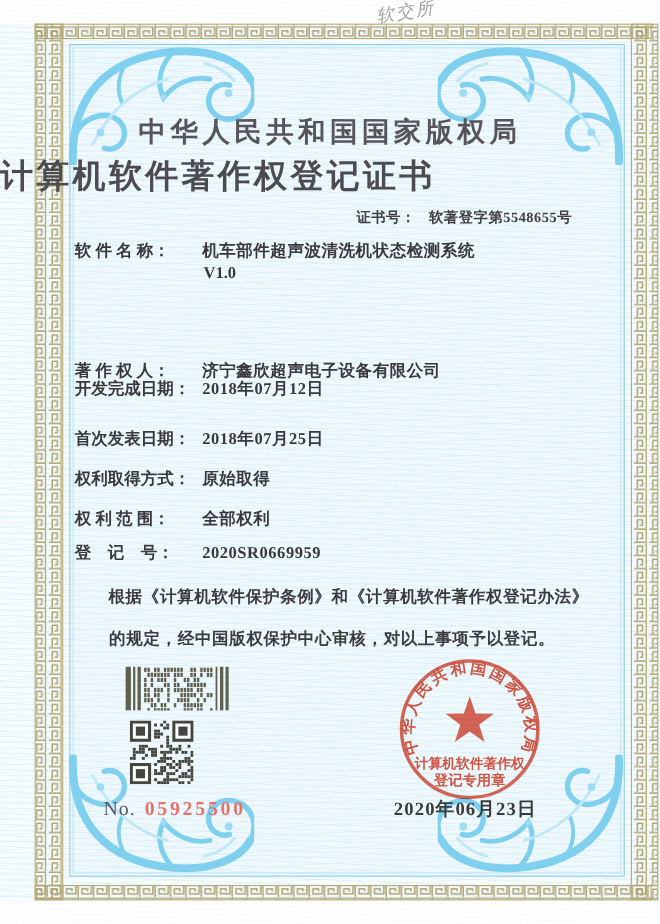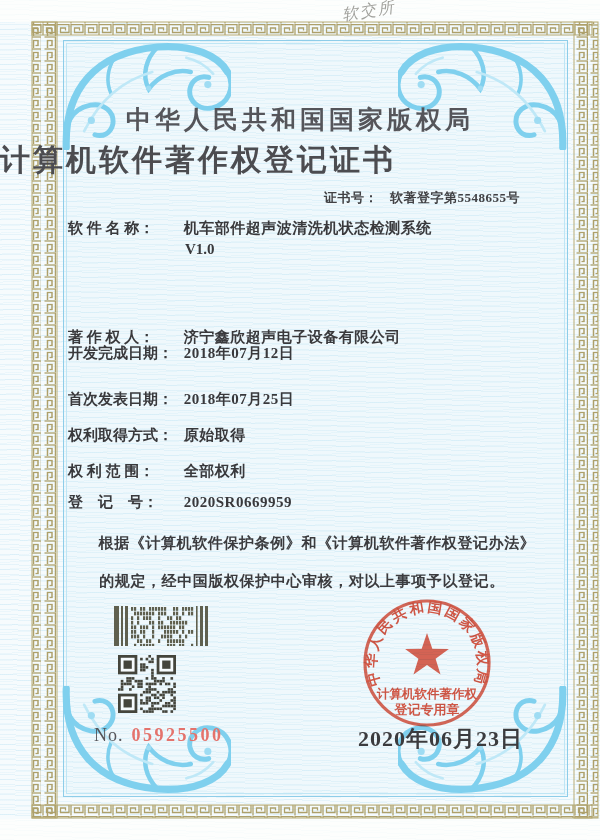--- a/index.html
+++ b/index.html
@@ -77,21 +77,21 @@
 
   .barcode{position:absolute;left:114px;top:606px;}
   .qr-code{position:absolute;left:118px;top:655px;}
 
   .serial-line{position:absolute;left:94px;top:725px;font-size:18px;color:#55555a;letter-spacing:1px;}
   .serial-line .serial-no{color:#e4736c;letter-spacing:2.5px;margin-left:8px;font-weight:600;}
 
   .seal{position:absolute;left:352px;top:588px;width:150px;height:150px;opacity:.92;mix-blend-mode:multiply;}
   .issue-date{
     position:absolute;left:358px;top:724px;
-    font-size:22px;font-weight:700;color:#3b3b3e;letter-spacing:1px;
+    font-size:17px;font-weight:700;color:#3b3b3e;letter-spacing:1px;
   }
 </style>
 </head>
 <body>
 
 <div class="page">
 
   <div class="page-edge-top"></div>
   <div class="page-edge-bottom"></div>
 

